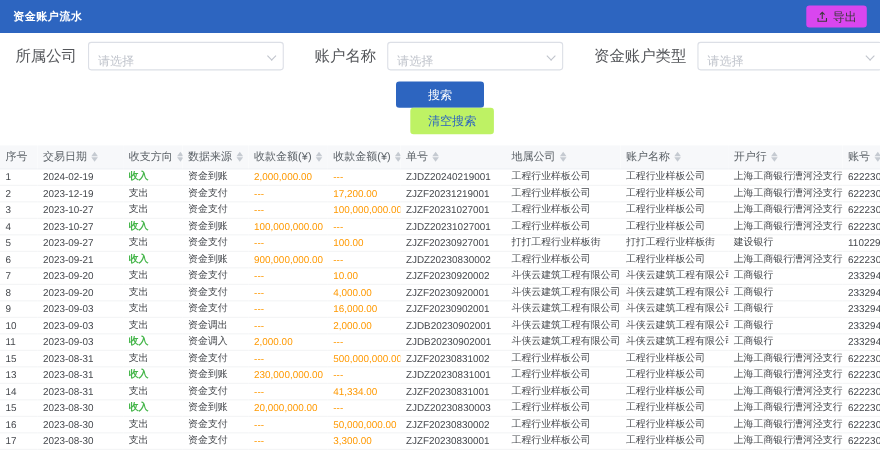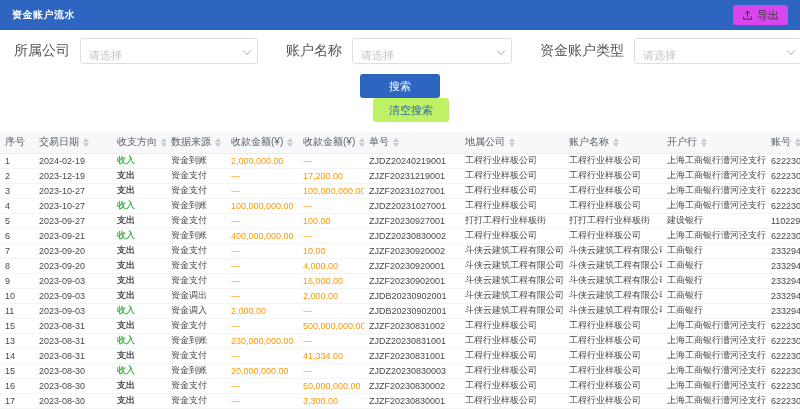--- a/index.html
+++ b/index.html
@@ -34,21 +34,21 @@
   table { border-collapse:collapse; table-layout:fixed; width:856px; }
   thead td { background:#f7f8fa; color:#5a6066; font-size:10px; height:21px; padding:0 5px; white-space:nowrap; overflow:hidden; border-bottom:1px solid #ebeef2; }
   thead .hcell { display:flex; align-items:center; }
   tbody td { font-size:9px; color:#45484d; height:15px; padding:0 5px; white-space:nowrap; overflow:hidden; border-bottom:1px solid #f3f4f6; }
   .sort { display:inline-flex; flex-direction:column; margin-left:4px; cursor:pointer; }
   .sort i { display:block; width:0; height:0; border-left:3px solid transparent; border-right:3px solid transparent; }
   .sort .up { border-bottom:4px solid #c5cad1; margin-bottom:1px; }
   .sort .down { border-top:4px solid #c5cad1; }
   td.amount { color:#ff9900;margin-left:40px; }
   td.dir-in { color:#44b549;font-weight:bold; }
-  td.dir-out { color:#45484d;font-weight:bold; }
+  td.dir-out { color:#45484d; }
 </style>
 </head>
 <body>
 
 <div class="app">
 
   <div class="topbar">
     <span class="title">资金账户流水</span>
     <button class="export-btn">
       <span>
@@ -274,21 +274,21 @@
             <td>打打工程行业样板街</td>
             <td>打打工程行业样板街</td>
             <td>建设银行</td>
             <td>11022982</td>
           </tr>
           <tr>
             <td>6</td>
             <td>2023-09-21</td>
             <td class="dir-in">收入</td>
             <td>资金到账</td>
-            <td class="amount">400,000,000.00</td>
+            <td class="amount">900,000,000.00</td>
             <td class="amount">---</td>
             <td>ZJDZ20230830002</td>
             <td>工程行业样板公司</td>
             <td>工程行业样板公司</td>
             <td>上海工商银行漕河泾支行</td>
             <td>62223011</td>
           </tr>
           <tr>
             <td>7</td>
             <td>2023-09-20</td>

